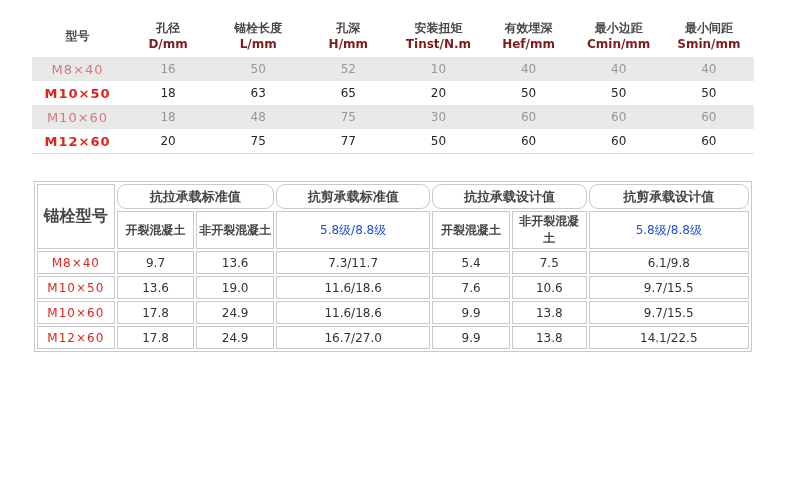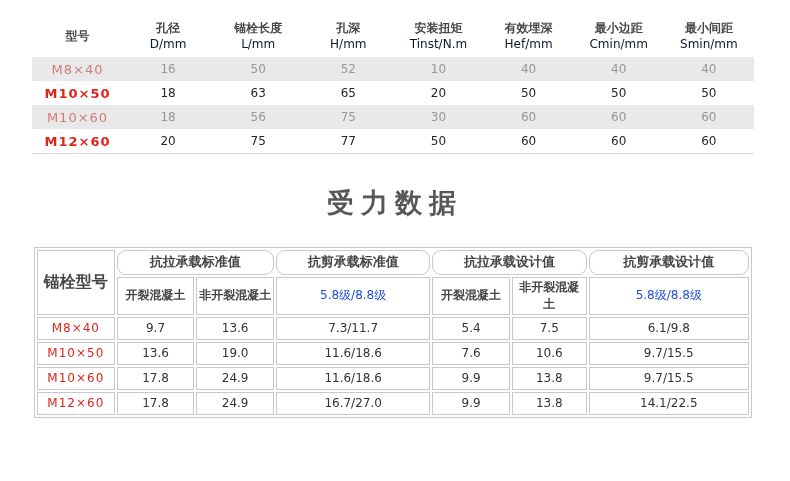--- a/index.html
+++ b/index.html
@@ -32,21 +32,21 @@
   }
   .t1 th{
     font-weight:400;
     color:#4c4c4c;
     text-align:center;
     vertical-align:middle;
     line-height:1.35;
     padding:0 0 5px 0;
   }
   .t1 th .h1{font-weight:700;color:#474747;}
-  .t1 th .h2{font-weight:400;color:#0f172a;}
+  .t1 th .h2{font-weight:700;color:#7f1d1d;}
   .t1 td{
     height:22px;
     text-align:center;
     color:#262626;
     vertical-align:middle;
   }
   .t1 td.model{
     color:var(--accent-red,#e2231a);
     font-weight:700;
     font-size:13px;
@@ -165,41 +165,40 @@
         <td>63</td>
         <td>65</td>
         <td>20</td>
         <td>50</td>
         <td>50</td>
         <td>50</td>
       </tr>
       <tr class="shaded">
         <td class="model">M10×60</td>
         <td>18</td>
-        <td>56</td>
+        <td>48</td>
         <td>75</td>
         <td>30</td>
         <td>60</td>
         <td>60</td>
         <td>60</td>
       </tr>
       <tr class="lastrow">
         <td class="model">M12×60</td>
         <td>20</td>
         <td>75</td>
         <td>77</td>
         <td>50</td>
         <td>60</td>
         <td>60</td>
         <td>60</td>
       </tr>
     </tbody>
   </table>
 
-  <div class="section-title title2">受力数据</div>
 
   <table class="t2">
     <colgroup>
       <col style="width:77px">
       <col style="width:77px">
         <col style="width:77px">
         <col style="width:153px">
       <col style="width:77px">
         <col style="width:74px">
         <col style="width:159px">

